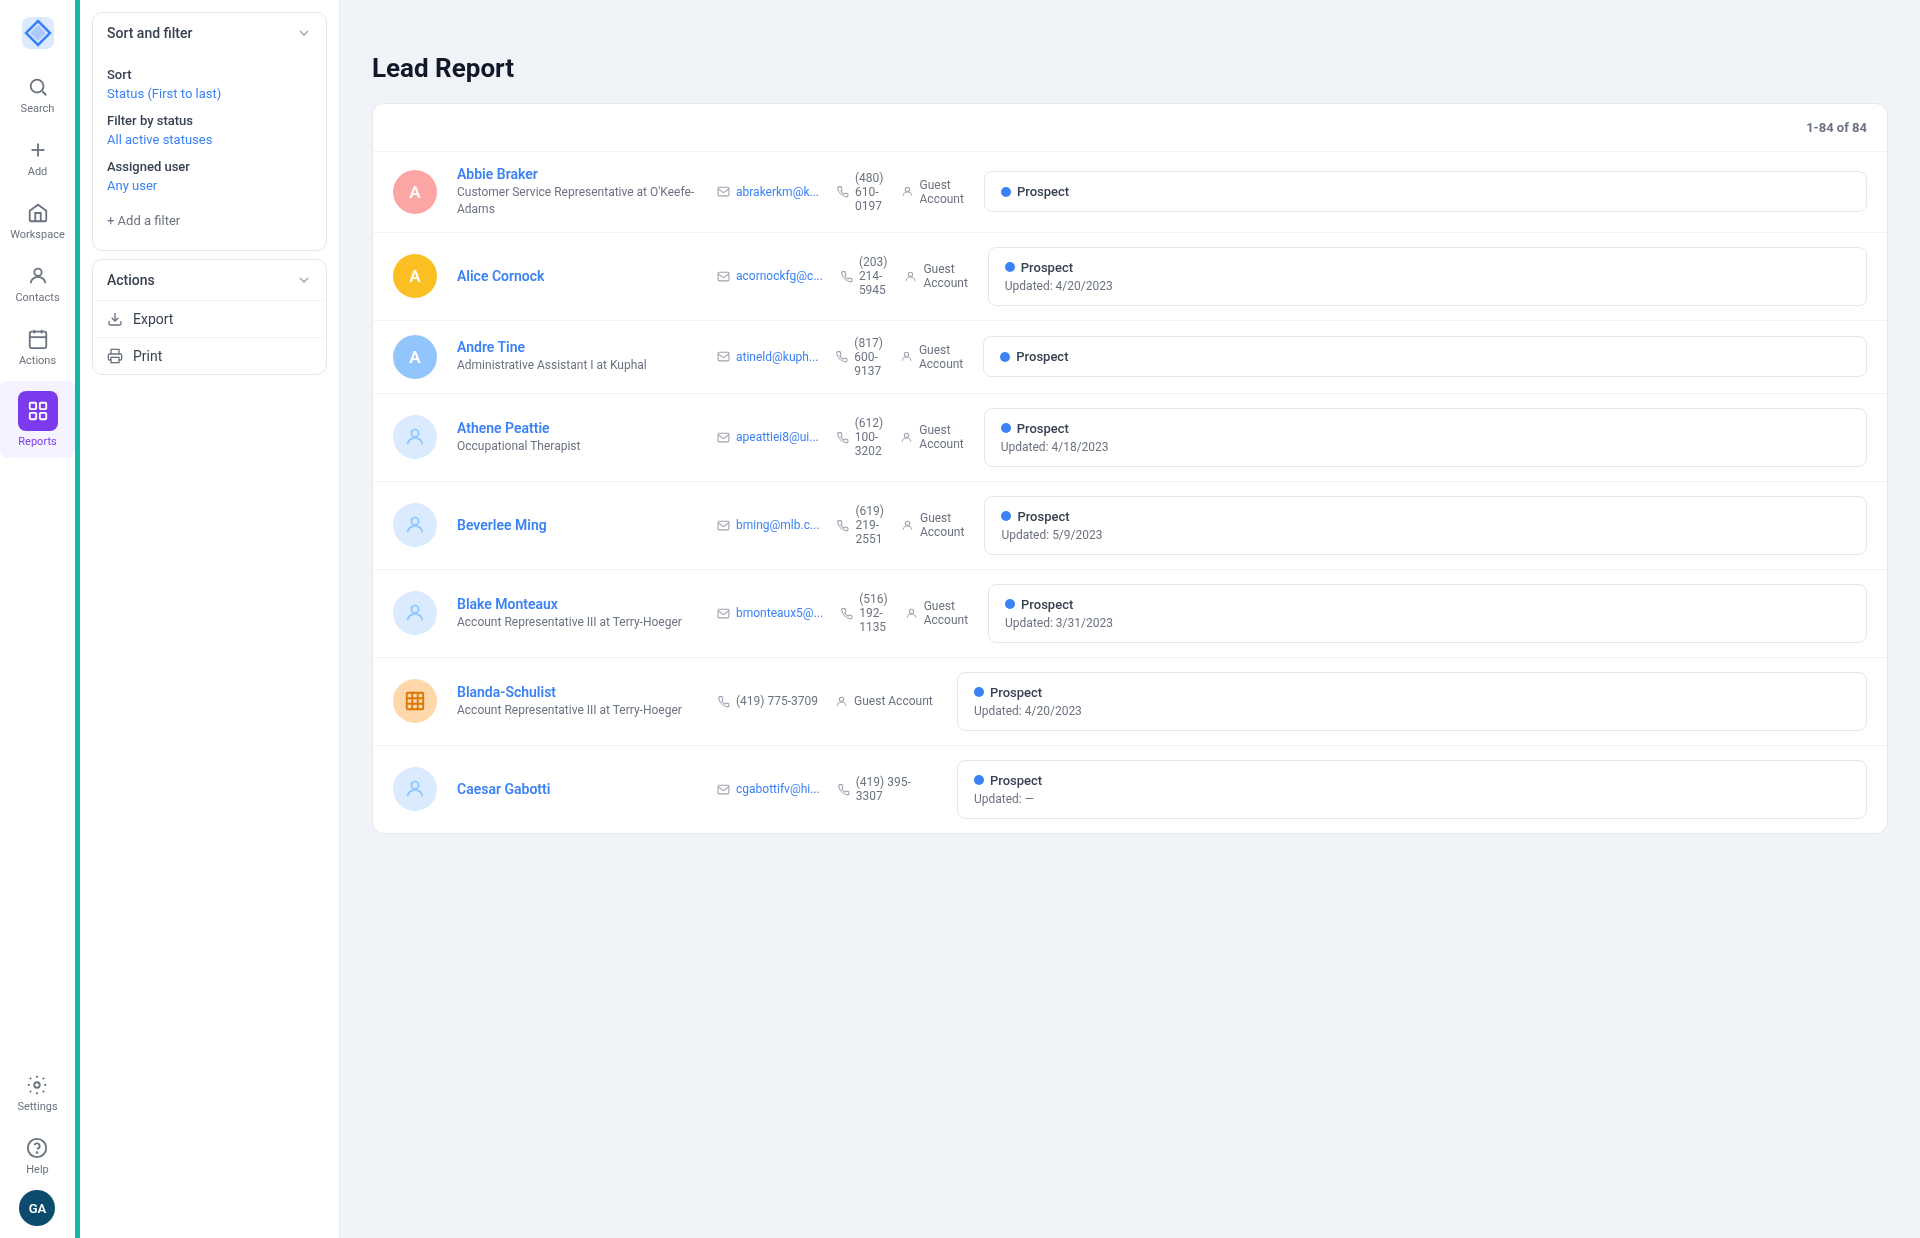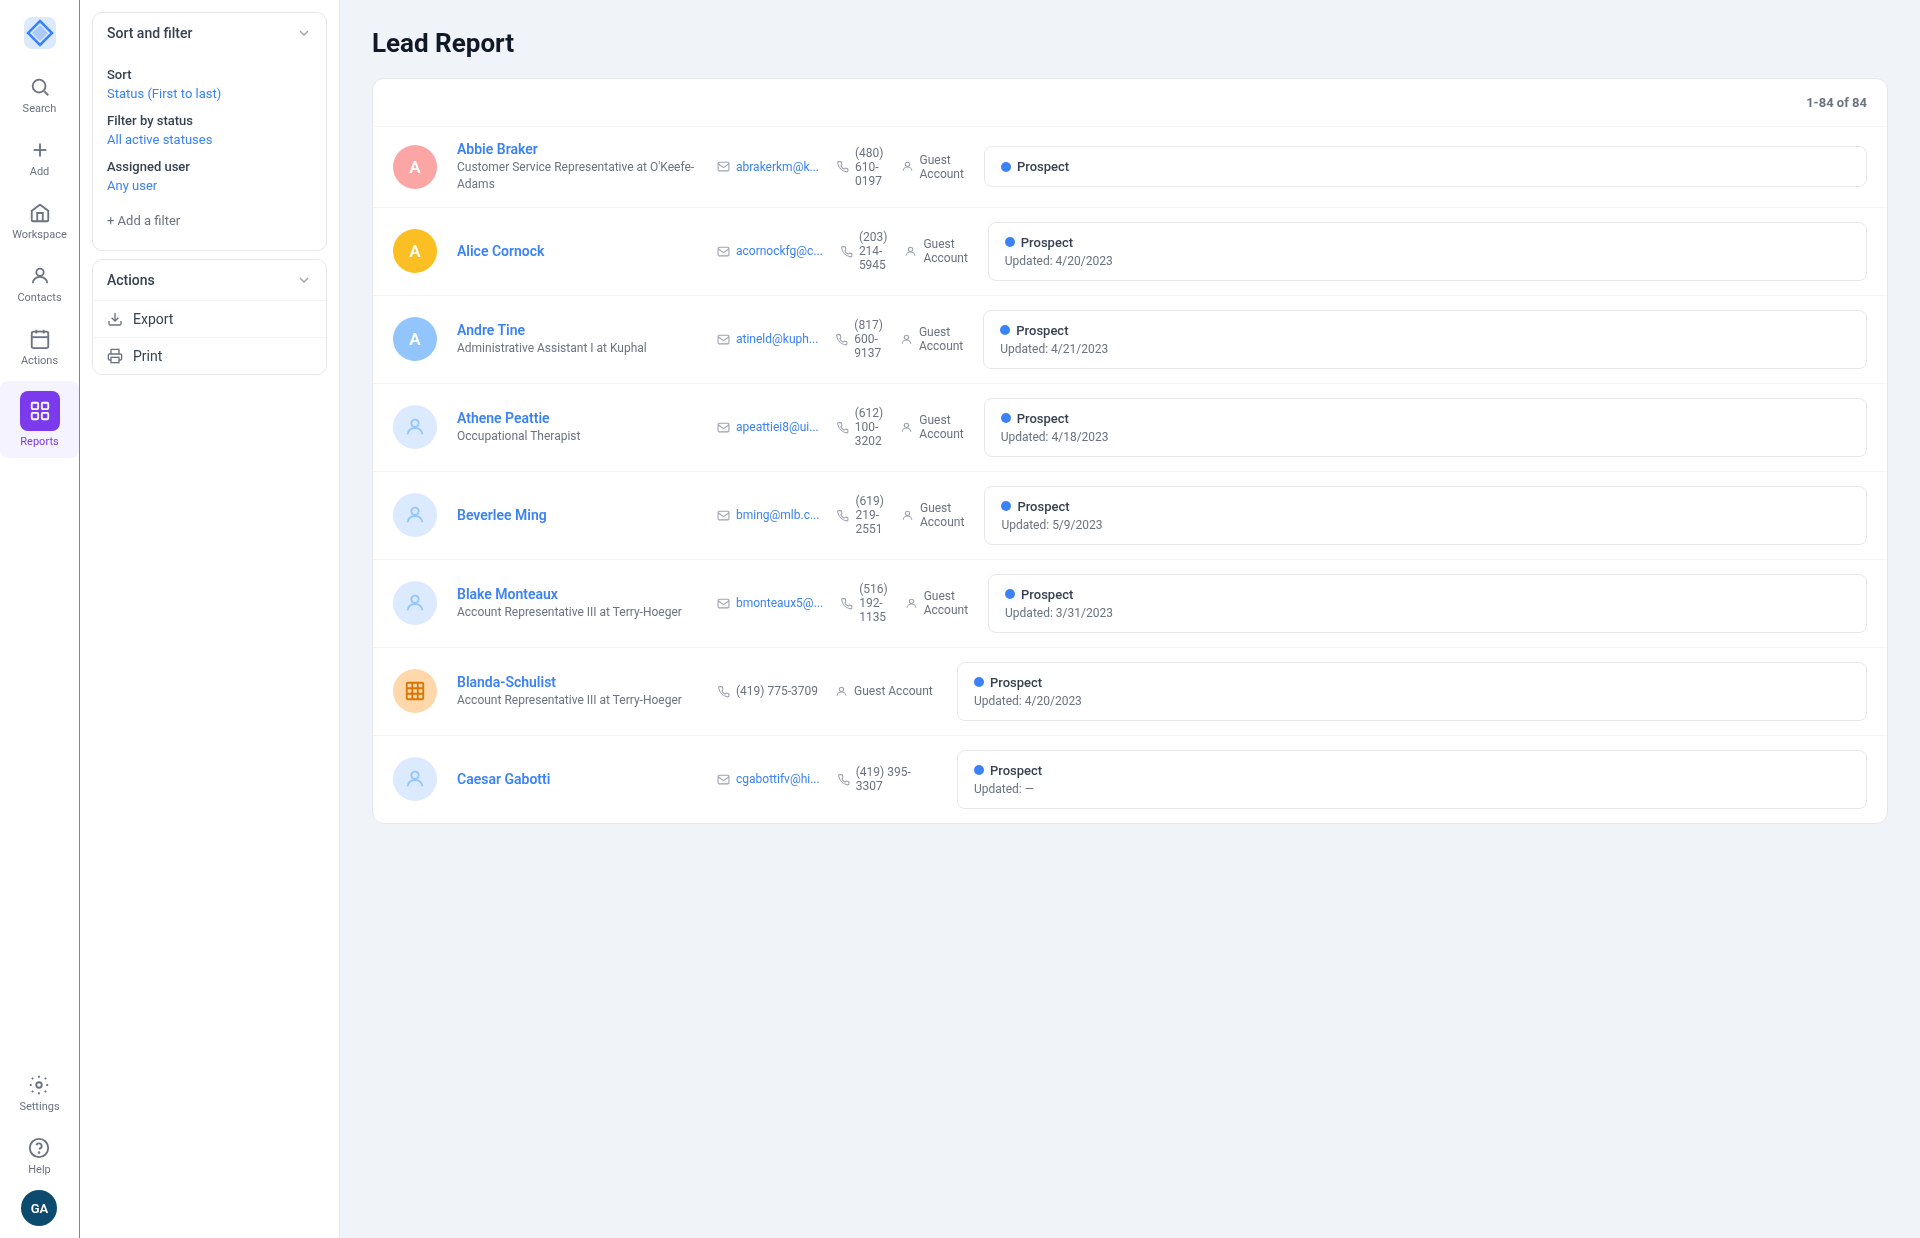--- a/index.html
+++ b/index.html
@@ -6,21 +6,21 @@
     body { font-family: -apple-system, BlinkMacSystemFont, 'Segoe UI', Roboto, sans-serif; background: #f0f4f8; display: flex; height: 100vh; overflow: hidden; }
 
     
     .left-nav {
       width: 80px;
       background: #fff;
       display: flex;
       flex-direction: column;
       align-items: center;
       padding: 12px 0;
-      border-right: 1px solid #14b8a6;
+      border-right: 5px solid #14b8a6;
       gap: 4px;
       flex-shrink: 0;
     }
     .nav-logo {
       width: 42px; height: 42px;
       margin-bottom: 8px;
       display: flex; align-items: center; justify-content: center;
     }
     .nav-item {
       display: flex; flex-direction: column; align-items: center;
@@ -73,21 +73,21 @@
     .filter-value { font-size: 13px; color: #3b82f6; cursor: pointer; }
     .add-filter { font-size: 13px; color: #6b7280; cursor: pointer; padding: 8px 0; }
 
     
     .main-content {
       flex: 1;
       padding: 28px 32px;
       overflow-y: auto;
       background: #f0f4f8;
     }
-    .page-title { font-size: 26px; font-weight: 700; color: #111827; margin-bottom: 20px; }
+    .page-title { font-size: 26px; font-weight: 700; color: #111827; margin-bottom: 20px; margin-top: 25px; }
 
     .report-card {
       background: #fff;
       border-radius: 12px;
       border: 1px solid #e5e7eb;
       overflow: hidden;
     }
     .report-header {
       display: flex; justify-content: flex-end;
       padding: 16px 20px;
@@ -372,21 +372,20 @@
                 <path d="M4 20c0-4 3.6-7 8-7s8 3 8 7"></path>
               </svg>
         <span>Guest Account</span>
       </div>
       </div>
       <div class="lead-status-card">
         <div class="lead-status-row">
           <div class="status-dot"></div>
           <span>Prospect</span>
         </div>
-        <div class="lead-updated">Updated: 4/21/2023</div>
       </div>
     </div>
         <div class="lead-row">
       <div class="lead-avatar">
             <div style="width:100%;height:100%;display:flex;align-items:center;justify-content:center;background:#dbeafe;">
               <svg viewBox="0 0 24 24" width="22" height="22" fill="none" stroke="#93c5fd" stroke-width="2">
                 <circle cx="12" cy="8" r="4"></circle>
                 <path d="M4 20c0-4 3.6-7 8-7s8 3 8 7"></path>
               </svg>
             </div>

